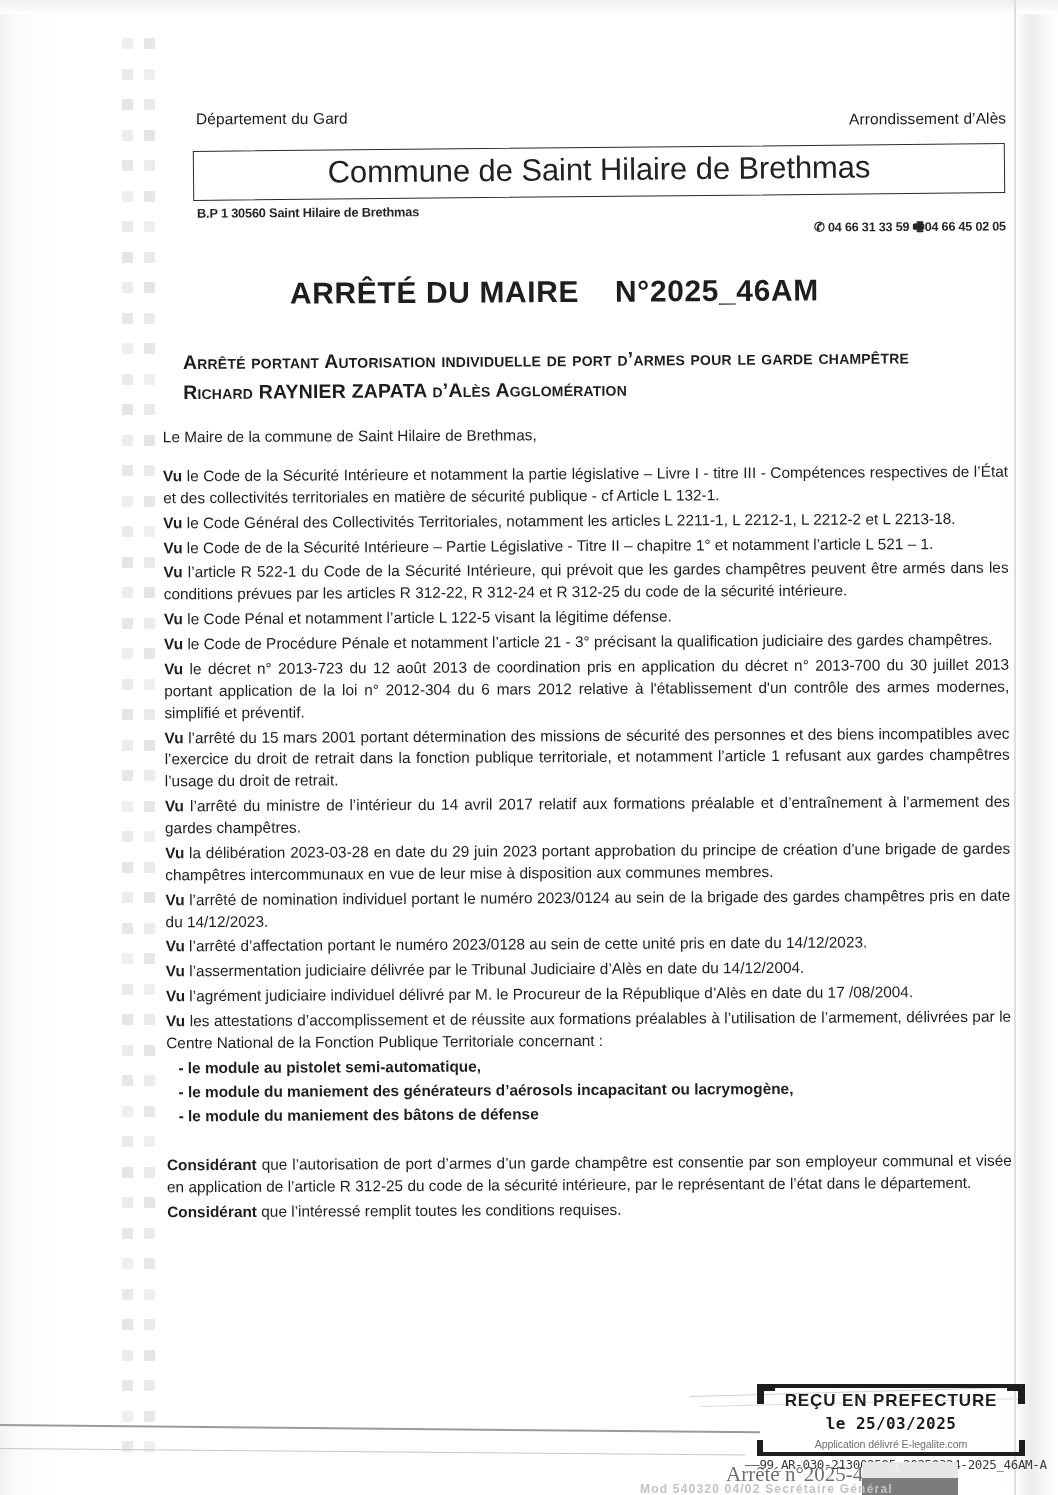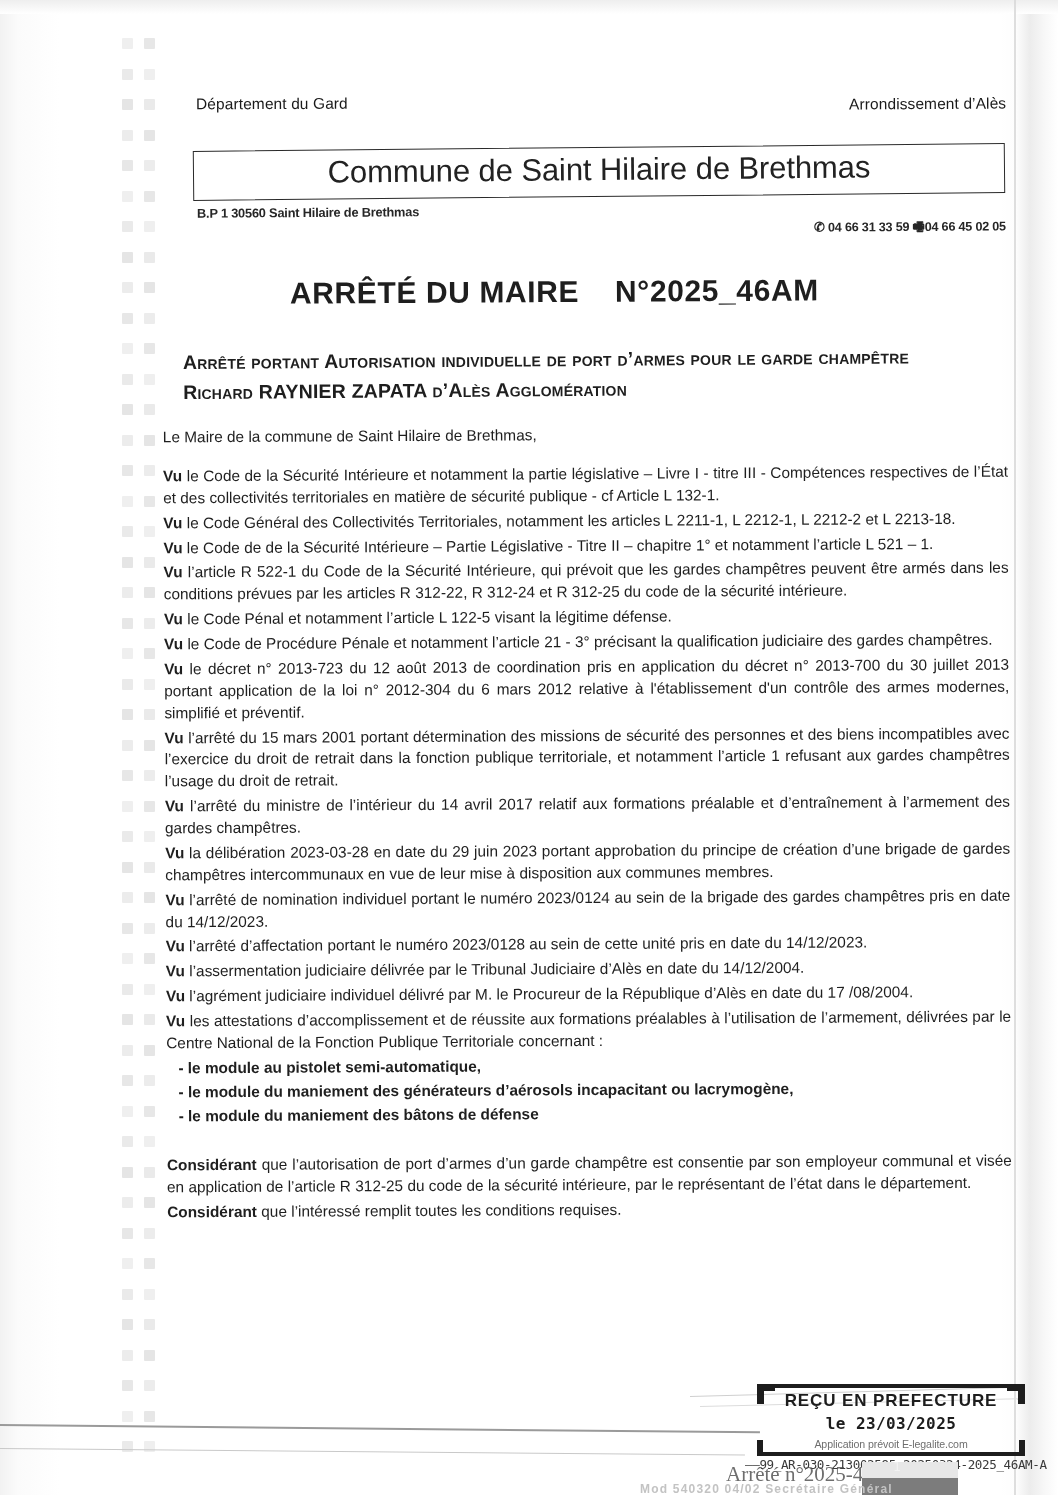--- a/index.html
+++ b/index.html
@@ -57,21 +57,21 @@
   
   .content {
     position: absolute;
     left: 0; top: 0;
     width: 1058px; height: 1495px;
   }
 
   
   .hdr-row {
     position: absolute;
-    left: 196px; top: 95px;
+    left: 196px; top: 110px;
     width: 810px;
     display: flex;
     justify-content: space-between;
     align-items: flex-end;
     font-size: 15.5px;
     letter-spacing: .1px;
   }
   .hdr-left { transform: rotate(-0.25deg); }
   .hdr-right { transform: rotate(-0.35deg); }
 
@@ -468,22 +468,22 @@
     <div class="stamp">
       <div class="br top-h"></div>
       <div class="br tl-h"></div>
       <div class="br tr-h"></div>
       <div class="br tl-v"></div>
       <div class="br tr-v"></div>
       <div class="br bl-v"></div>
       <div class="br br-v"></div>
       <div class="br bot-h"></div>
       <div class="stamp-l1">REÇU EN PREFECTURE</div>
-      <div class="stamp-l2">le 23/03/2025</div>
-      <div class="stamp-l3">Application prévoit E-legalite.com</div>
+      <div class="stamp-l2">le 25/03/2025</div>
+      <div class="stamp-l3">Application délivré E-legalite.com</div>
     </div>
     <div class="stamp-ref"><span class="dash">——</span><span>99_AR-030-213002595-20250324-2025_46AM-A</span></div>
 
     <div class="footer-arrete">Arrêté n°2025-46</div>
     <div class="footer-smudge"></div>
     <div class="footer-smudge2"></div>
     <div class="footer-num">1</div>
     <div class="footer-tiny">Mod 540320  04/02  Secrétaire Général</div>
 
   </div>

